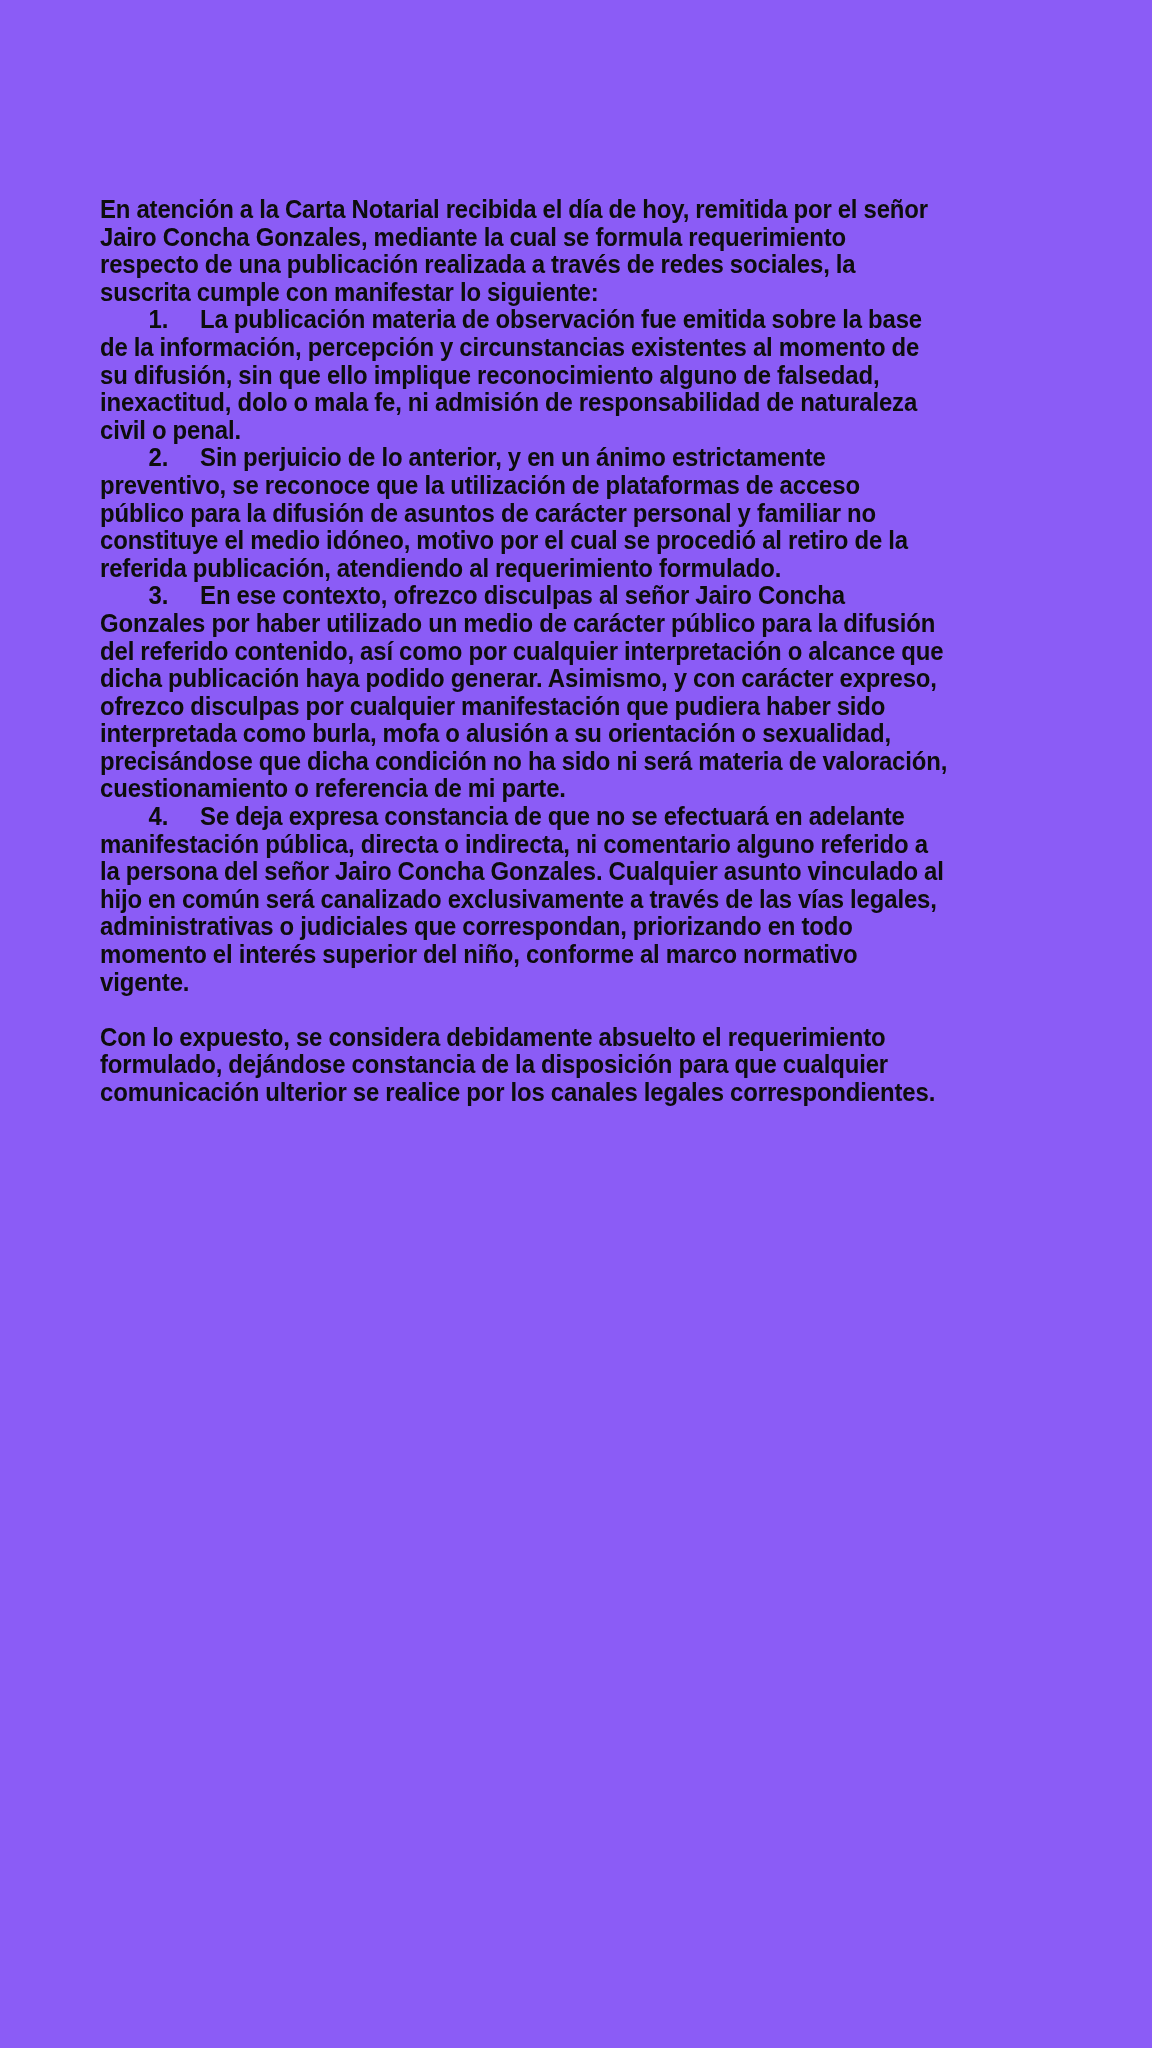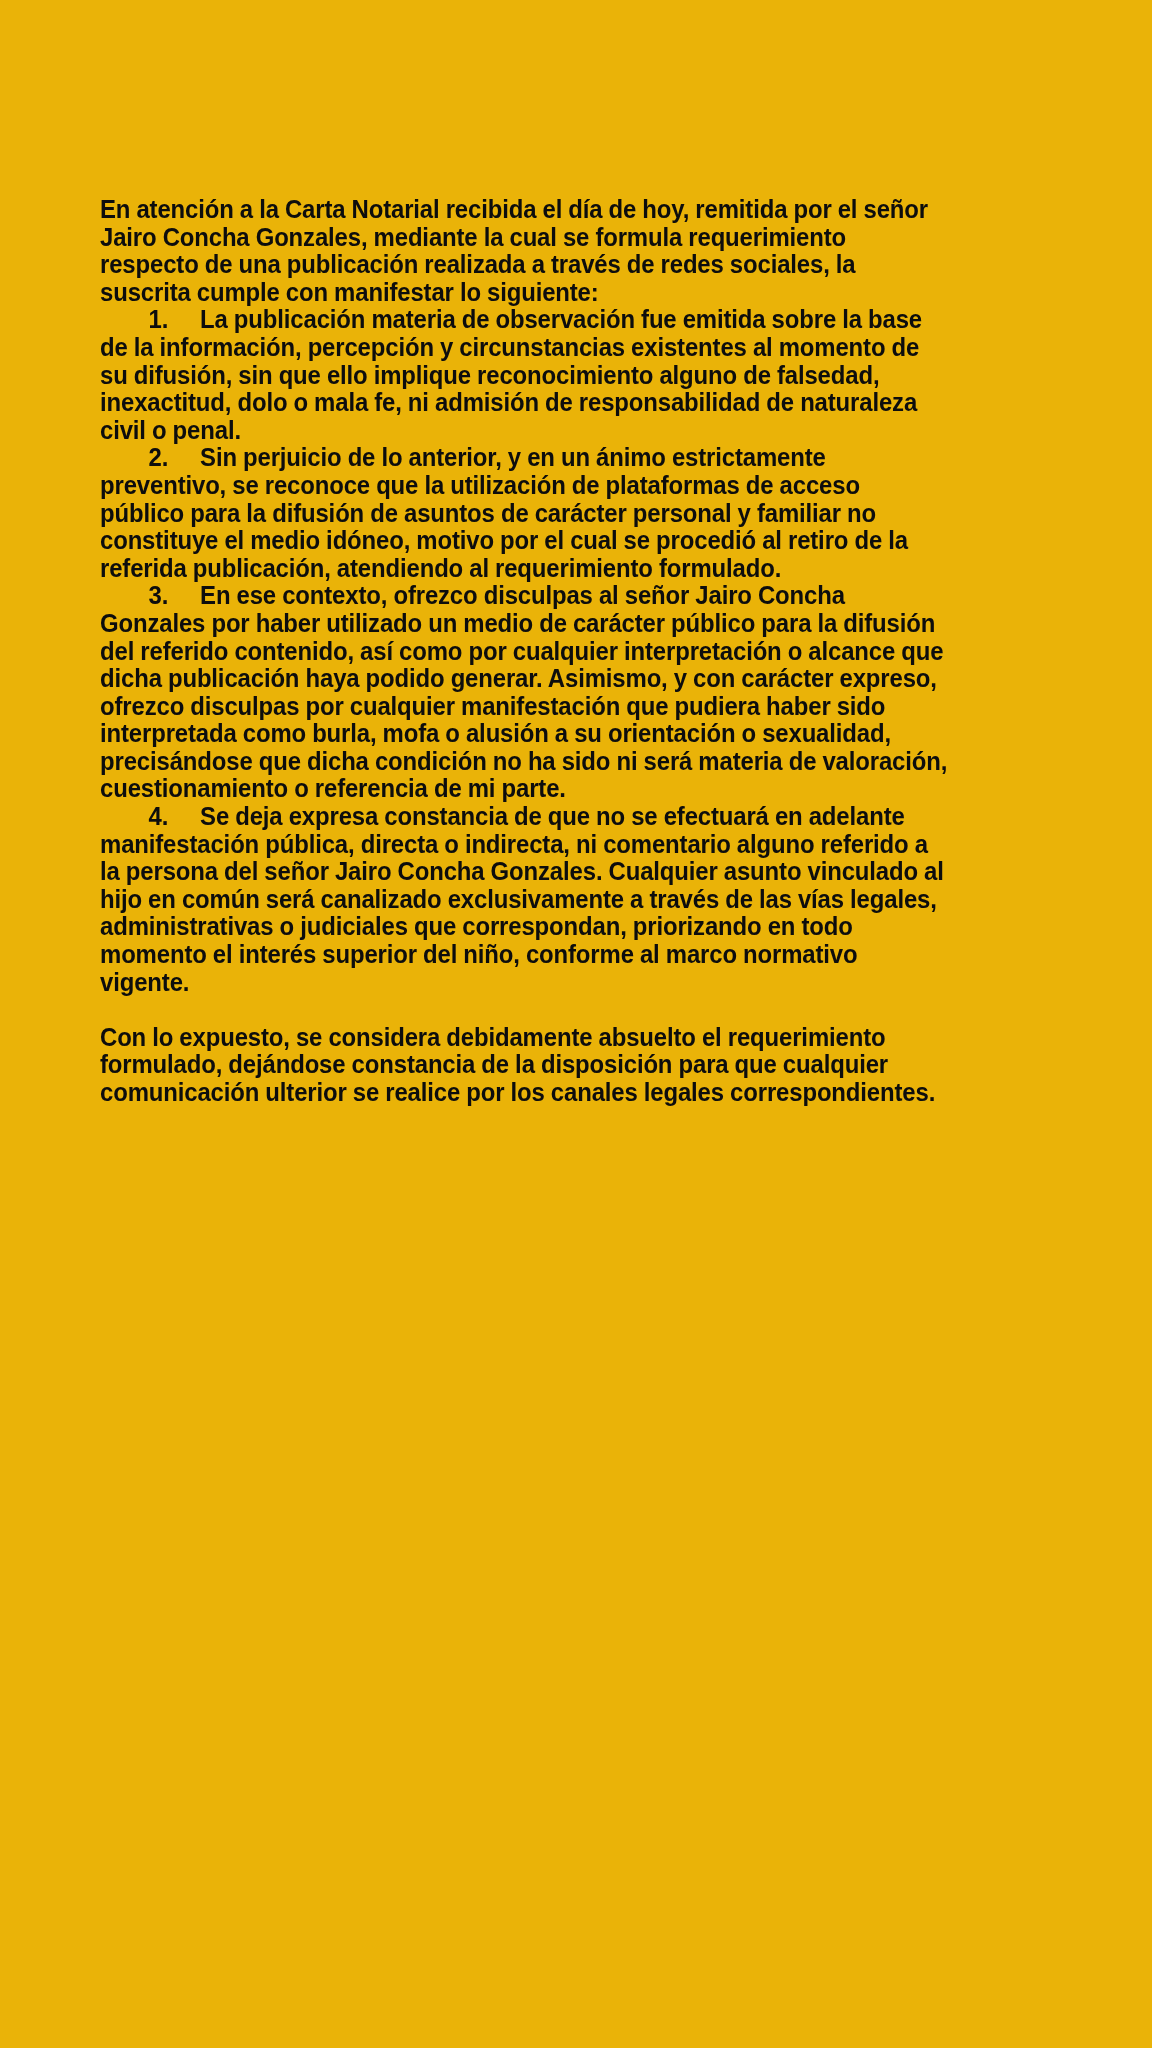--- a/index.html
+++ b/index.html
@@ -15,21 +15,21 @@
     overflow: hidden;
     font-family: "Liberation Sans", "DejaVu Sans", sans-serif;
   }
 
   #page {
     position: absolute;
     left: 0;
     top: 0;
     width: 1152px;
     height: 2048px;
-    background: #eab308;
+    background: #8b5cf6;
   }
 
   #doc-body {
     position: absolute;
     left: 100px;
     top: 196px;
     width: 908px;
   }
 
   .para {

